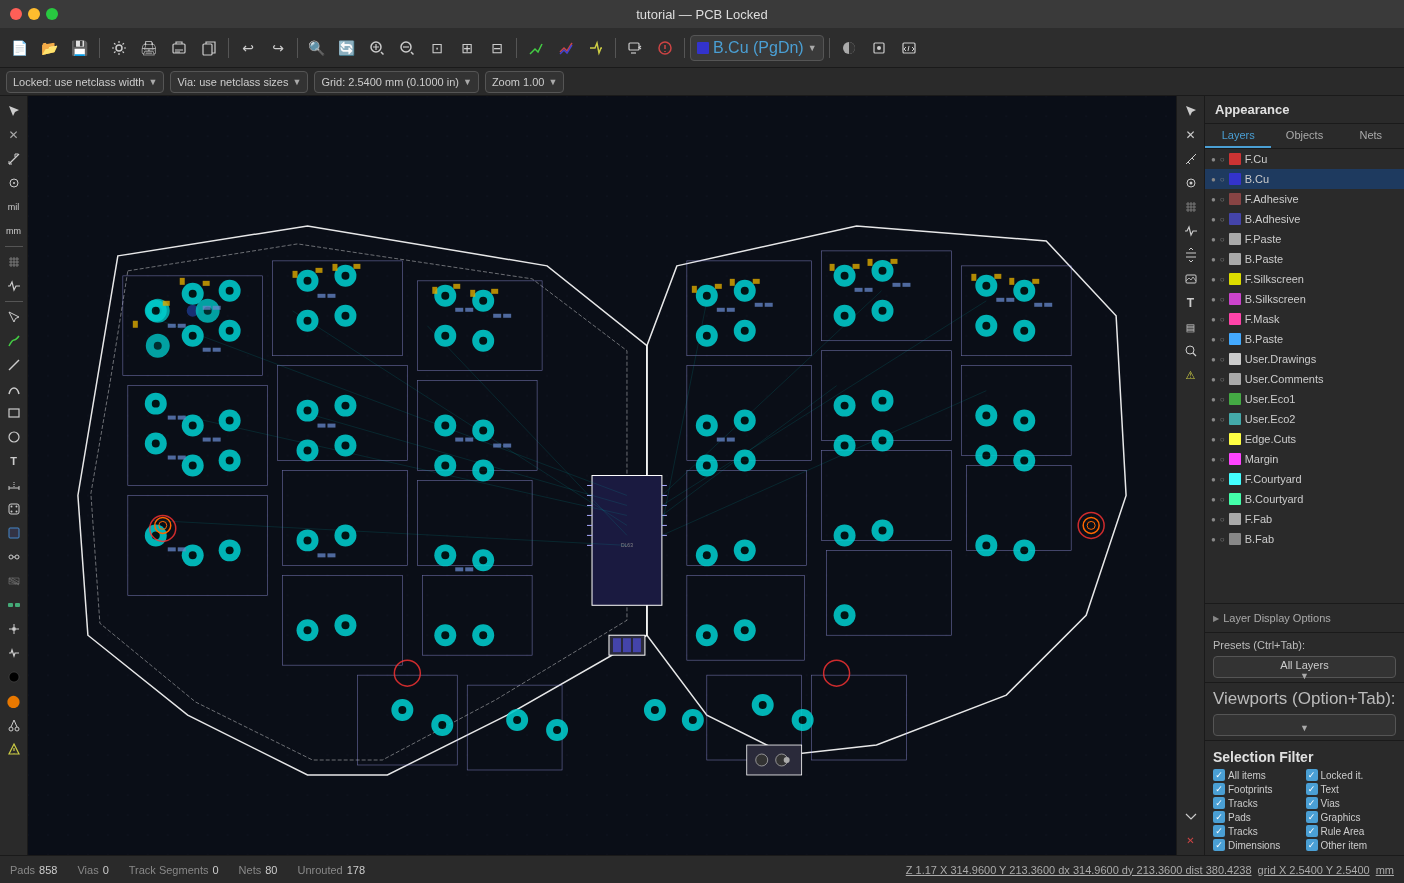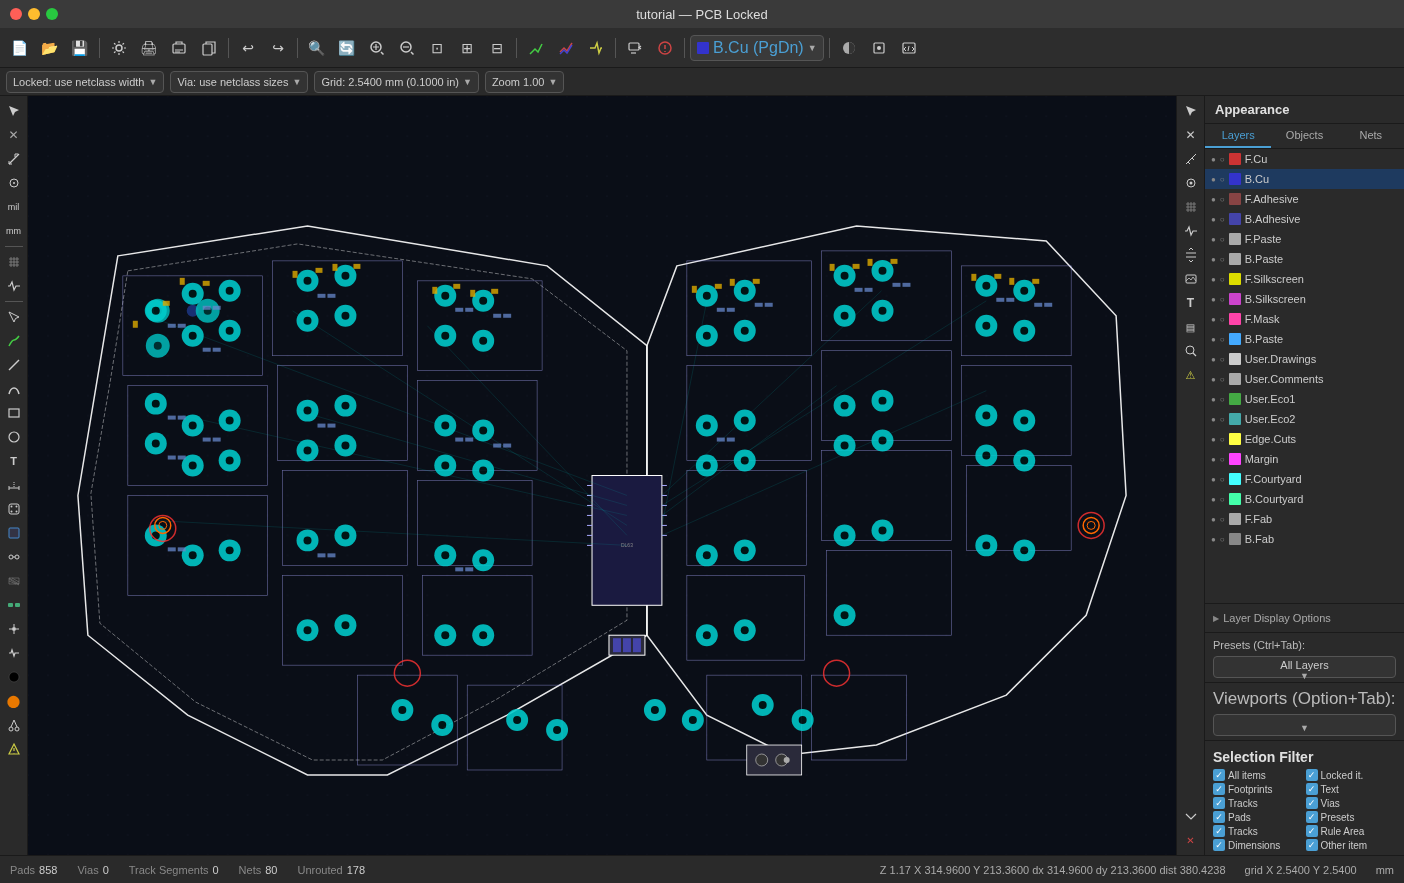--- a/index.html
+++ b/index.html
@@ -251,21 +251,21 @@
       display: flex;
       align-items: center;
       padding: 0 10px;
       gap: 20px;
       font-size: 11px;
       color: #aaa;
     }
     .status-item { display: flex; gap: 4px; }
     .status-label { color: #888; }
     .status-value { color: #ccc; }
-    .status-coords { margin-left: auto; display: flex; gap: 19px; }
+    .status-coords { margin-left: auto; display: flex; gap: 6px; text-decoration: underline; }
 
     
     .pcb-svg { position: absolute; top: 0; left: 0; width: 100%; height: 100%; }
 
     
     #far-right-strip {
       width: 28px;
       background: #2a2a2a;
       display: flex;
       flex-direction: column;
@@ -1186,21 +1186,21 @@
           <div class="sf-item">
     <div class="sf-checkbox">
       <span class="sf-check">✓</span>
     </div>
     <span>Pads</span>
   </div>
           <div class="sf-item">
     <div class="sf-checkbox">
       <span class="sf-check">✓</span>
     </div>
-    <span>Presets</span>
+    <span>Graphics</span>
   </div>
           <div class="sf-item">
     <div class="sf-checkbox">
       <span class="sf-check">✓</span>
     </div>
     <span>Tracks</span>
   </div>
           <div class="sf-item">
     <div class="sf-checkbox">
       <span class="sf-check">✓</span>

